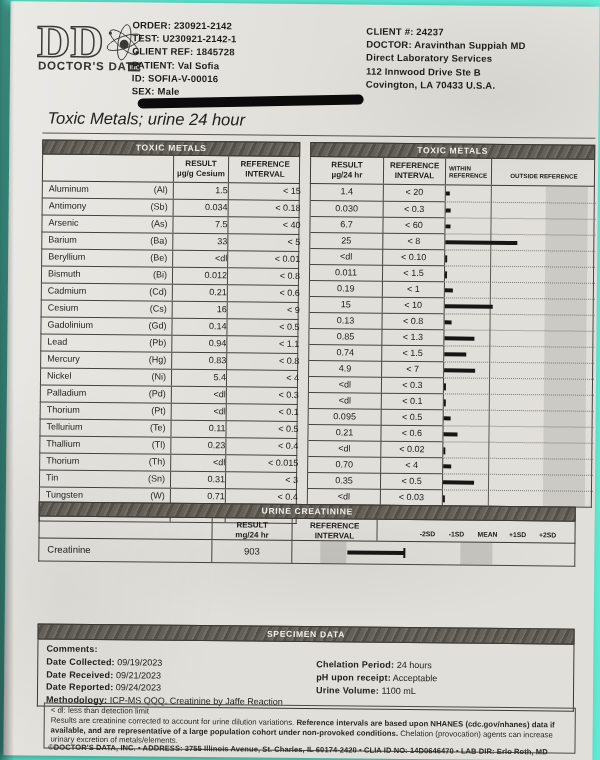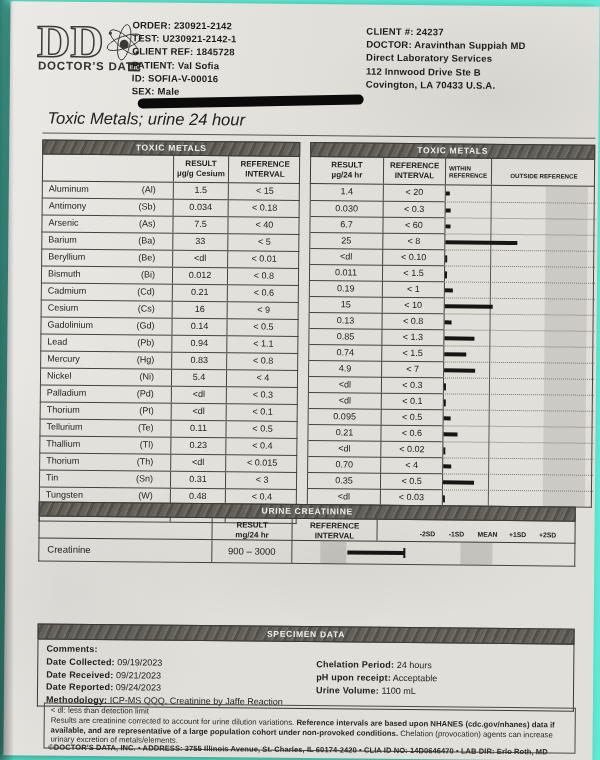--- a/index.html
+++ b/index.html
@@ -35,22 +35,22 @@
 
   
   .tbl-left{left:33px;top:138px;width:258px;}
   .lhdr{display:grid;grid-template-columns:130px 55px 73px;height:26px;border:1px solid #3a3934;border-top:none;
         font-size:8px;font-weight:bold;text-align:center;}
   .lhdr>div{padding-top:3px;line-height:9.5px;}
   .lhdr>div+div{border-left:1px solid #45443f;}
   .lrow{display:grid;grid-template-columns:88px 42px 55px 73px;height:16px;line-height:15px;font-size:9px;
         border:1px solid #45443f;border-top:none;}
   .lrow .c-name{padding-left:6px;text-align:left;}
-  .lrow .c-sym{text-align:right;padding-right:17px;}
-  .lrow .c-res,.lrow .c-ref{border-left:1px solid #45443f;text-align:center;}
+  .lrow .c-sym{text-align:right;padding-right:5px;}
+  .lrow .c-res,.lrow .c-ref{border-left:1px solid #45443f;text-align:right;}
 
   
   .tbl-right{left:301px;top:138px;width:285px;}
   .rhdr{display:grid;grid-template-columns:72px 62px 46px 105px;height:26px;border:1px solid #3a3934;border-top:none;
         font-size:8px;font-weight:bold;text-align:center;}
   .rhdr>div{padding-top:3px;line-height:9.5px;}
   .rhdr>div+div{border-left:1px solid #45443f;}
   .rhdr .h-within{font-size:6.2px;line-height:6.8px;text-align:left;padding:7px 0 0 3px;}
   .rhdr .h-outside{font-size:6.2px;padding-top:12px;}
   .rrows{position:relative;border:1px solid #45443f;border-top:none;}
@@ -259,21 +259,21 @@
      </div>
           <div class="lrow">
        <div class="c-name">Tin</div>
        <div class="c-sym">(Sn)</div>
        <div class="c-res">0.31</div>
        <div class="c-ref">&lt; 3</div>
      </div>
           <div class="lrow">
        <div class="c-name">Tungsten</div>
        <div class="c-sym">(W)</div>
-       <div class="c-res">0.48</div>
+       <div class="c-res">0.71</div>
        <div class="c-ref">&lt; 0.4</div>
      </div>
           <div class="lrow">
        <div class="c-name">Uranium</div>
        <div class="c-sym">(U)</div>
        <div class="c-res">&lt;dl</div>
        <div class="c-ref">&lt; 0.03</div>
      </div>
         </div>
     </div>
@@ -453,21 +453,21 @@
         <div class="sd-labels">
           <span style="left:50px">-2SD</span>
           <span style="left:79px">-1SD</span>
           <span style="left:110px">MEAN</span>
           <span style="left:140px">+1SD</span>
           <span style="left:170px">+2SD</span>
         </div>
       </div>
       <div class="crow">
         <div class="c-name">Creatinine</div>
-        <div>900 – 3000</div>
+        <div>903</div>
         <div class="sd-cell">
           <div class="sd-gray-l"></div>
           <div class="sd-gray-r"></div>
           <div class="sd-bar"></div>
           <div class="sd-tick"></div>
         </div>
       </div>
     </div>
 
     <div class="abs spec">

